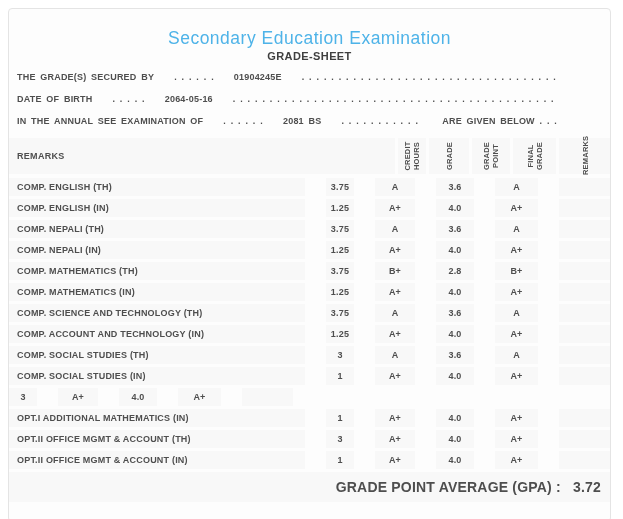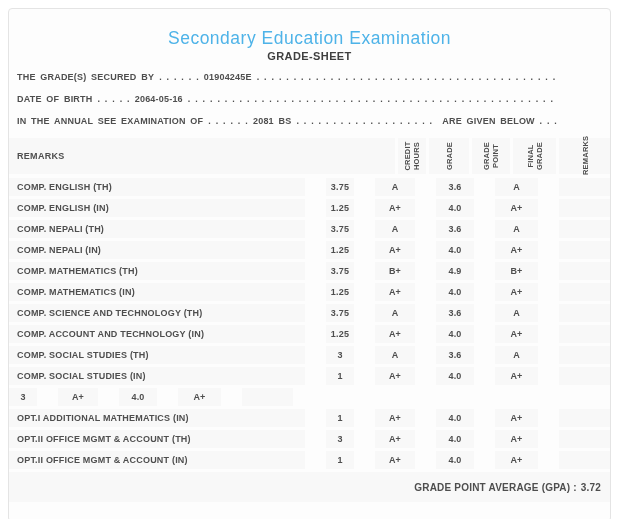--- a/index.html
+++ b/index.html
@@ -5,21 +5,21 @@
   * { box-sizing: border-box; margin: 0; padding: 0; }
   html, body { width: 623px; height: 519px; overflow: hidden; background: #ffffff;
     font-family: "Liberation Sans", sans-serif; }
   .card { position: absolute; left: 8px; top: 8px; width: 603px; height: 514px;
     background: #fdfdfd; border: 1px solid #e4e4e4; border-radius: 4px; overflow: hidden; }
   .title { margin-top: 19px; text-align: center; font-size: 17.5px; font-weight: 400;
     color: #4eb3e8; letter-spacing: 0.5px; line-height: 21px; }
   .subtitle { text-align: center; font-size: 11px; font-weight: bold;
     color: #3f3f3f; letter-spacing: 0.4px; line-height: 14px; }
   .info { margin: 9px 0 0 8px; width: 540px; }
-  .info-line { display: flex; gap: 5px; align-items: baseline; height: 14px;
+  .info-line { display: flex; gap: 20px; align-items: baseline; height: 14px;
     margin-bottom: 8px; font-size: 9px; font-weight: bold; color: #4e4e4e;
     white-space: nowrap; word-spacing: 2px; letter-spacing: 0.2px; }
   .fill { flex: 1; overflow: hidden; }
   .suffix:empty { display: none; }
 
   .grade-table { margin-top: 5px; }
   .thead { display: flex; gap: 3px; height: 36px; }
   .hcell { background: #f8f8f8; }
   .h-subj { flex: 1; display: flex; align-items: center; padding-left: 8px;
     font-size: 9px; font-weight: bold; color: #4e4e4e; letter-spacing: 0.3px; }
@@ -31,21 +31,21 @@
   .c-credit { width: 28px; } .c-grade { width: 40px; } .c-gpoint { width: 38px; }
   .c-fgrade { width: 43px; } .c-remarks { width: 51px; }
 
   .tbody { margin-top: 4px; }
   .trow { display: flex; gap: 21px; height: 18px; margin-bottom: 3px; }
   .cell { background: #f8f8f8; display: flex; align-items: center; justify-content: center;
     font-size: 9px; font-weight: bold; color: #4e4e4e; letter-spacing: 0.2px; }
   .c-subj { flex: 1; justify-content: flex-start; padding-left: 8px; }
 
   .gpa-band { height: 30px; background: #f8f8f8; display: flex; align-items: center;
-    justify-content: flex-end; gap: 4px; padding-right: 9px; font-size: 10px;
+    justify-content: flex-end; gap: 12px; padding-right: 9px; font-size: 14px;
     font-weight: bold; color: #4e4e4e; letter-spacing: 0.2px; }
 </style>
 </head>
 <body>
 
 <div class="card">
 
   <div class="title">Secondary Education Examination</div>
   <div class="subtitle">GRADE-SHEET</div>
 
@@ -122,21 +122,21 @@
           <div class="cell c-credit">1.25</div>
           <div class="cell c-grade">A+</div>
           <div class="cell c-gpoint">4.0</div>
           <div class="cell c-fgrade">A+</div>
           <div class="cell c-remarks"></div>
         </div>
         <div class="trow">
           <div class="cell c-subj">COMP. MATHEMATICS (TH)</div>
           <div class="cell c-credit">3.75</div>
           <div class="cell c-grade">B+</div>
-          <div class="cell c-gpoint">4.9</div>
+          <div class="cell c-gpoint">2.8</div>
           <div class="cell c-fgrade">B+</div>
           <div class="cell c-remarks"></div>
         </div>
         <div class="trow">
           <div class="cell c-subj">COMP. MATHEMATICS (IN)</div>
           <div class="cell c-credit">1.25</div>
           <div class="cell c-grade">A+</div>
           <div class="cell c-gpoint">4.0</div>
           <div class="cell c-fgrade">A+</div>
           <div class="cell c-remarks"></div>

